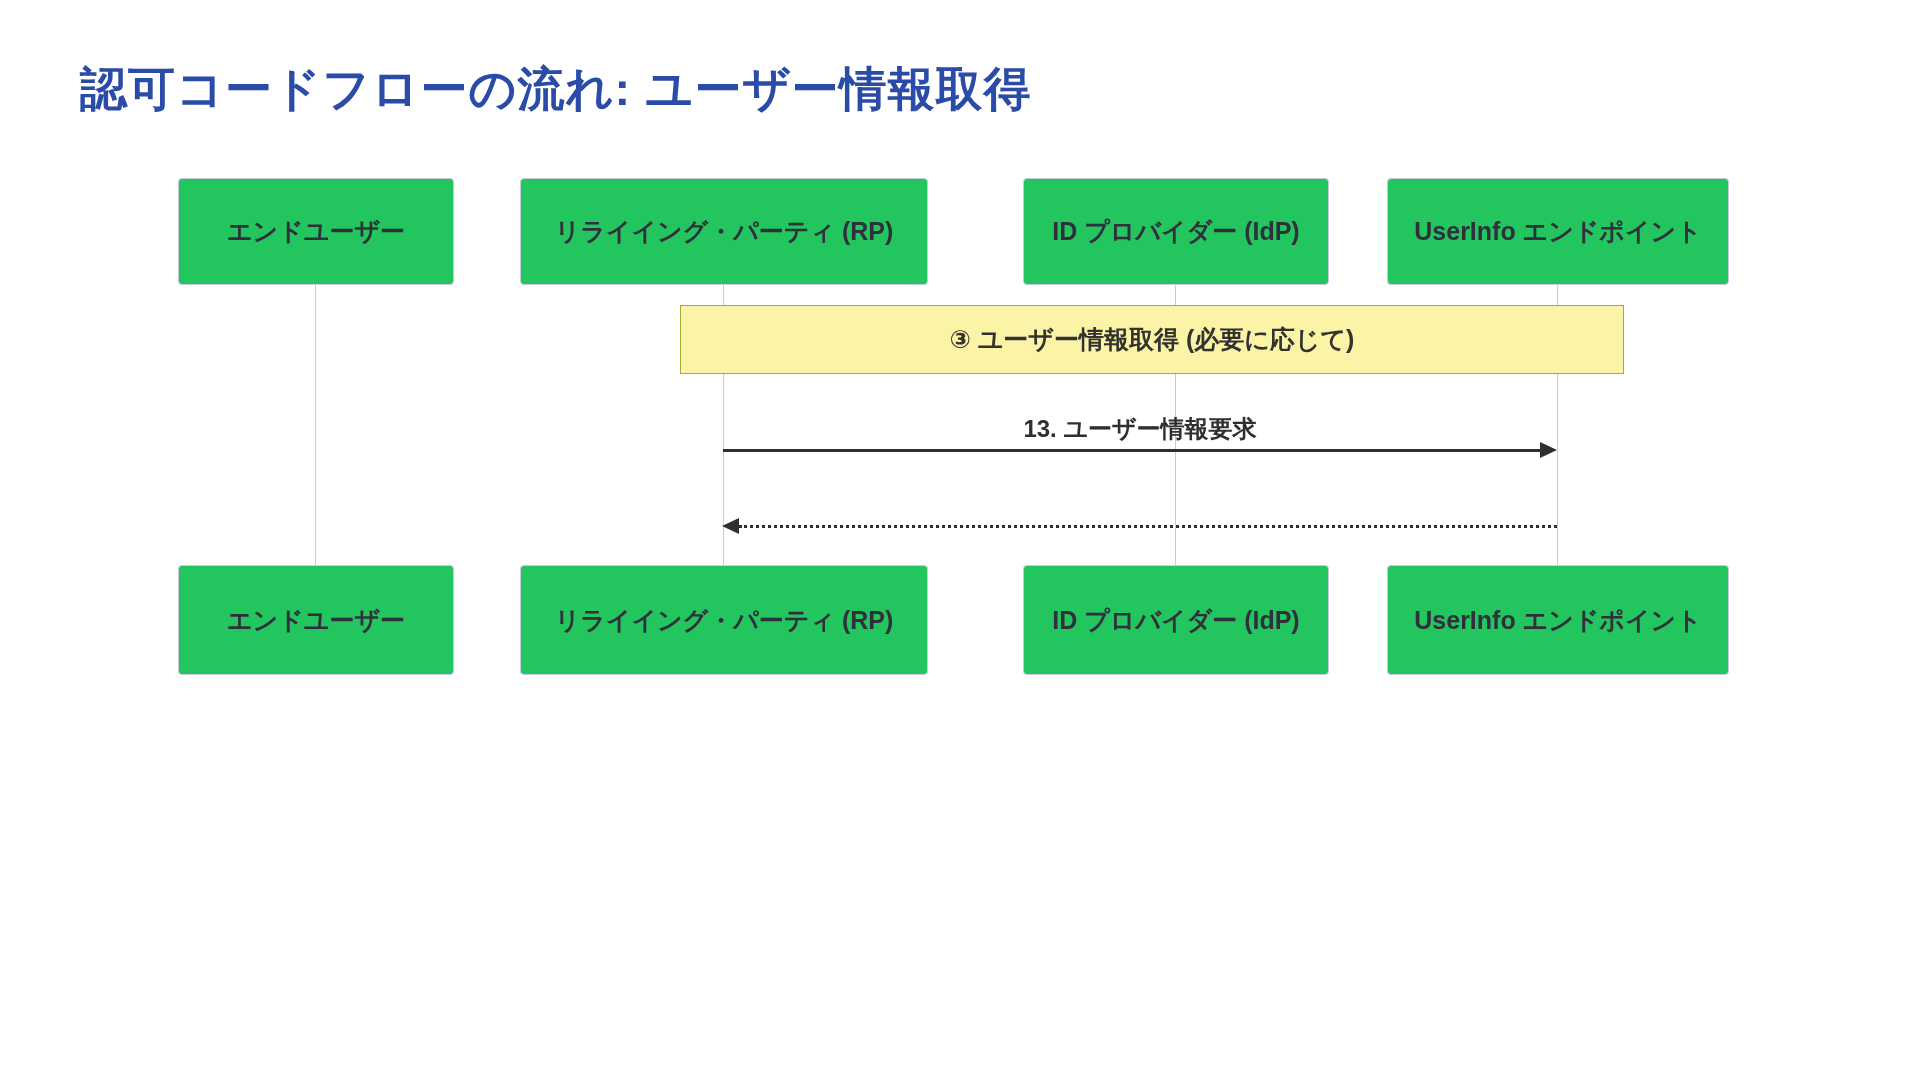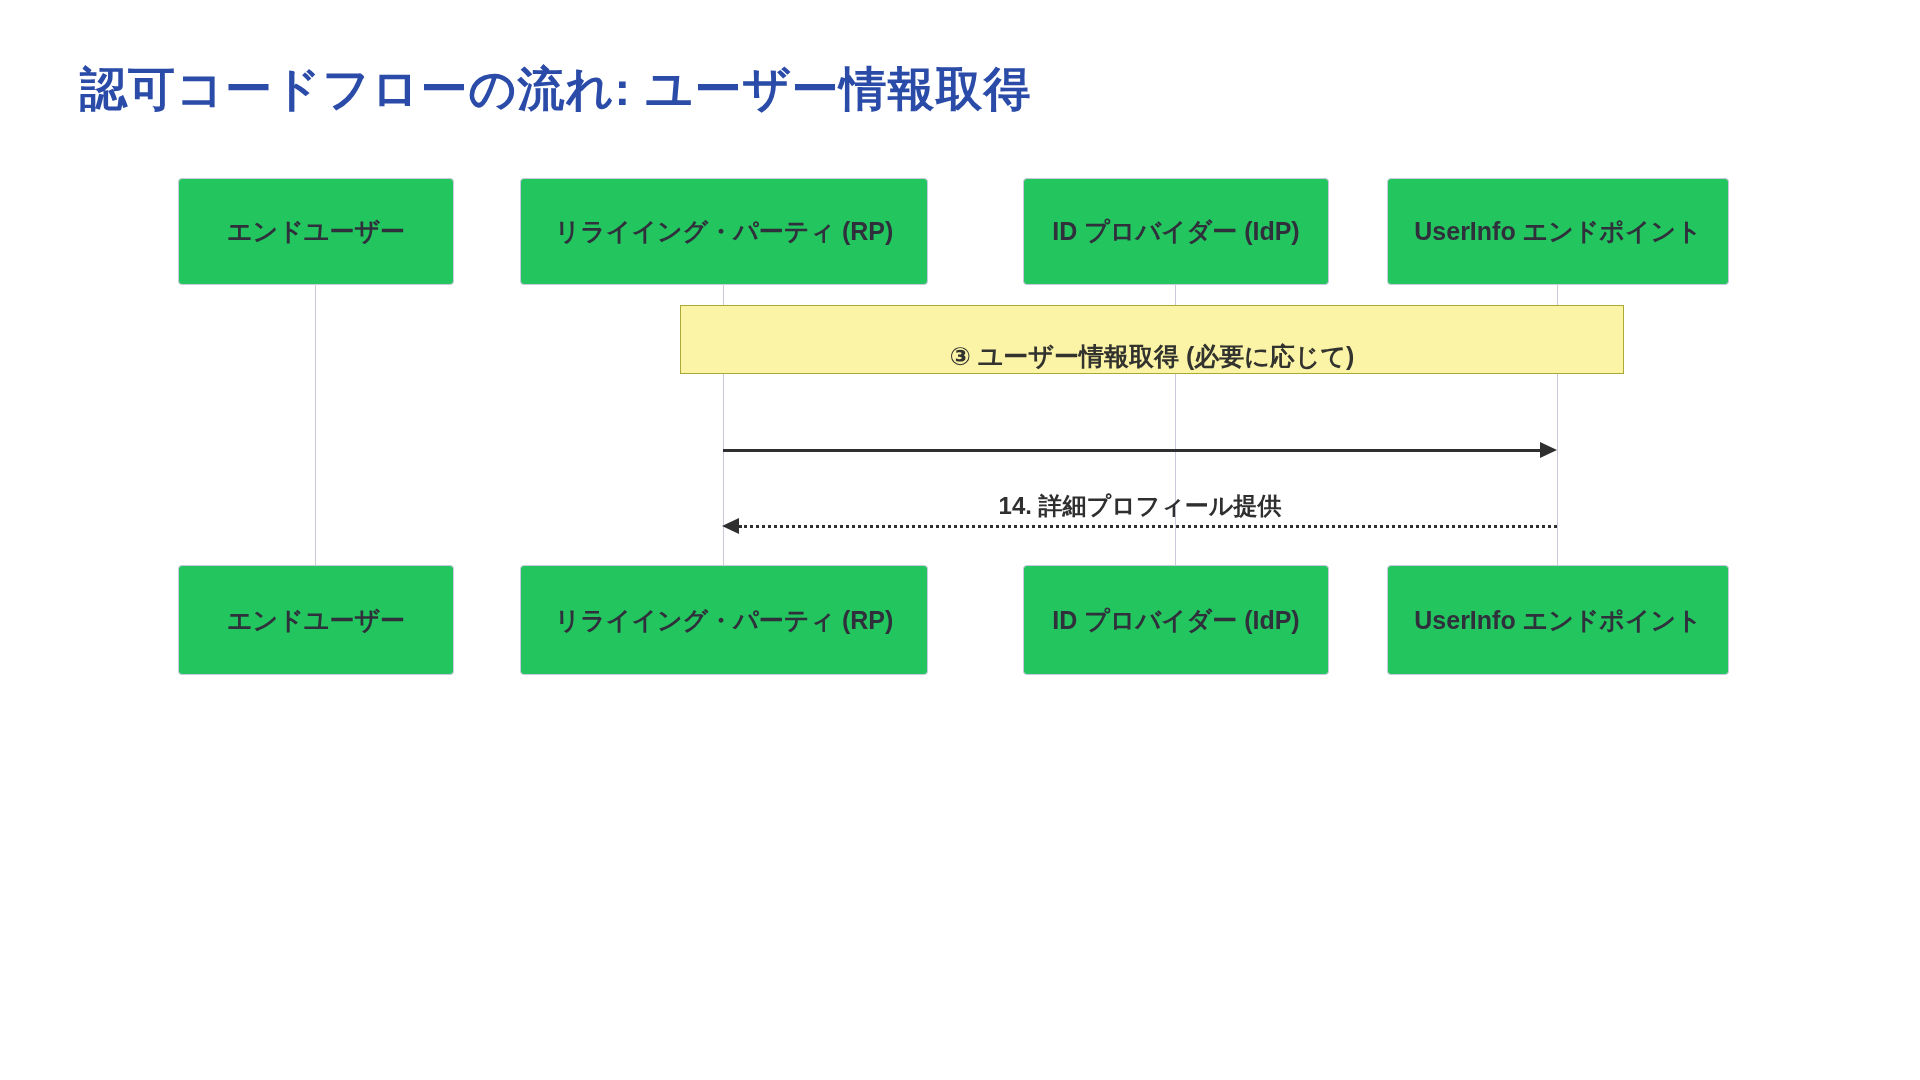--- a/index.html
+++ b/index.html
@@ -13,21 +13,21 @@
          display:flex;align-items:center;justify-content:center;
          font-size:25px;font-weight:600;color:#30303C;white-space:nowrap;
          box-shadow:0 0 0 0 transparent;}
   .actor.top{top:178px;height:105px;}
   .actor.bottom{top:565px;height:108px;}
 
   .lifeline{position:absolute;top:283px;height:282px;width:1px;background:#C9C9DA;}
 
   .note{position:absolute;left:680px;top:305px;width:942px;height:67px;
         background:#FBF3A6;border:1px solid #AAAA33;
-        display:flex;align-items:flex-end;justify-content:center;
+        display:flex;align-items:center;justify-content:center;
         font-size:25px;font-weight:600;color:#32322E;}
 
   .msg-label{position:absolute;left:723px;width:834px;text-align:center;
              font-size:24px;font-weight:600;color:#2F2F2F;white-space:nowrap;}
   .msg-line-solid{position:absolute;left:723px;top:449px;width:820px;height:3px;background:#2F2F2F;}
   .msg-line-dashed{position:absolute;left:739px;top:525px;width:818px;height:0;
                    border-top:3px dotted #2F2F2F;}
   .arrowhead-right{position:absolute;left:1540px;top:442px;width:0;height:0;
                    border-top:8px solid transparent;border-bottom:8px solid transparent;
                    border-left:17px solid #2F2F2F;}
@@ -65,24 +65,24 @@
     <span>ID プロバイダー (IdP)</span>
   </div>
   <div class="actor top" style="left:1387px;width:340px;">
     <span>UserInfo エンドポイント</span>
   </div>
 
   <div class="note">
     <span>③ ユーザー情報取得 (必要に応じて)</span>
   </div>
 
+  <div class="msg-label" style="top:413px;">13. ユーザー情報要求</div>
   <div class="msg-line-solid"></div>
   <div class="arrowhead-right"></div>
 
-  <div class="msg-label" style="top:490px;">14. 詳細プロフィール提供</div>
   <div class="msg-line-dashed"></div>
   <div class="arrowhead-left"></div>
 
   <div class="actor bottom" style="left:178px;width:274px;">
     <span>エンドユーザー</span>
   </div>
   <div class="actor bottom" style="left:520px;width:406px;">
     <span>リライイング・パーティ (RP)</span>
   </div>
   <div class="actor bottom" style="left:1023px;width:304px;">

